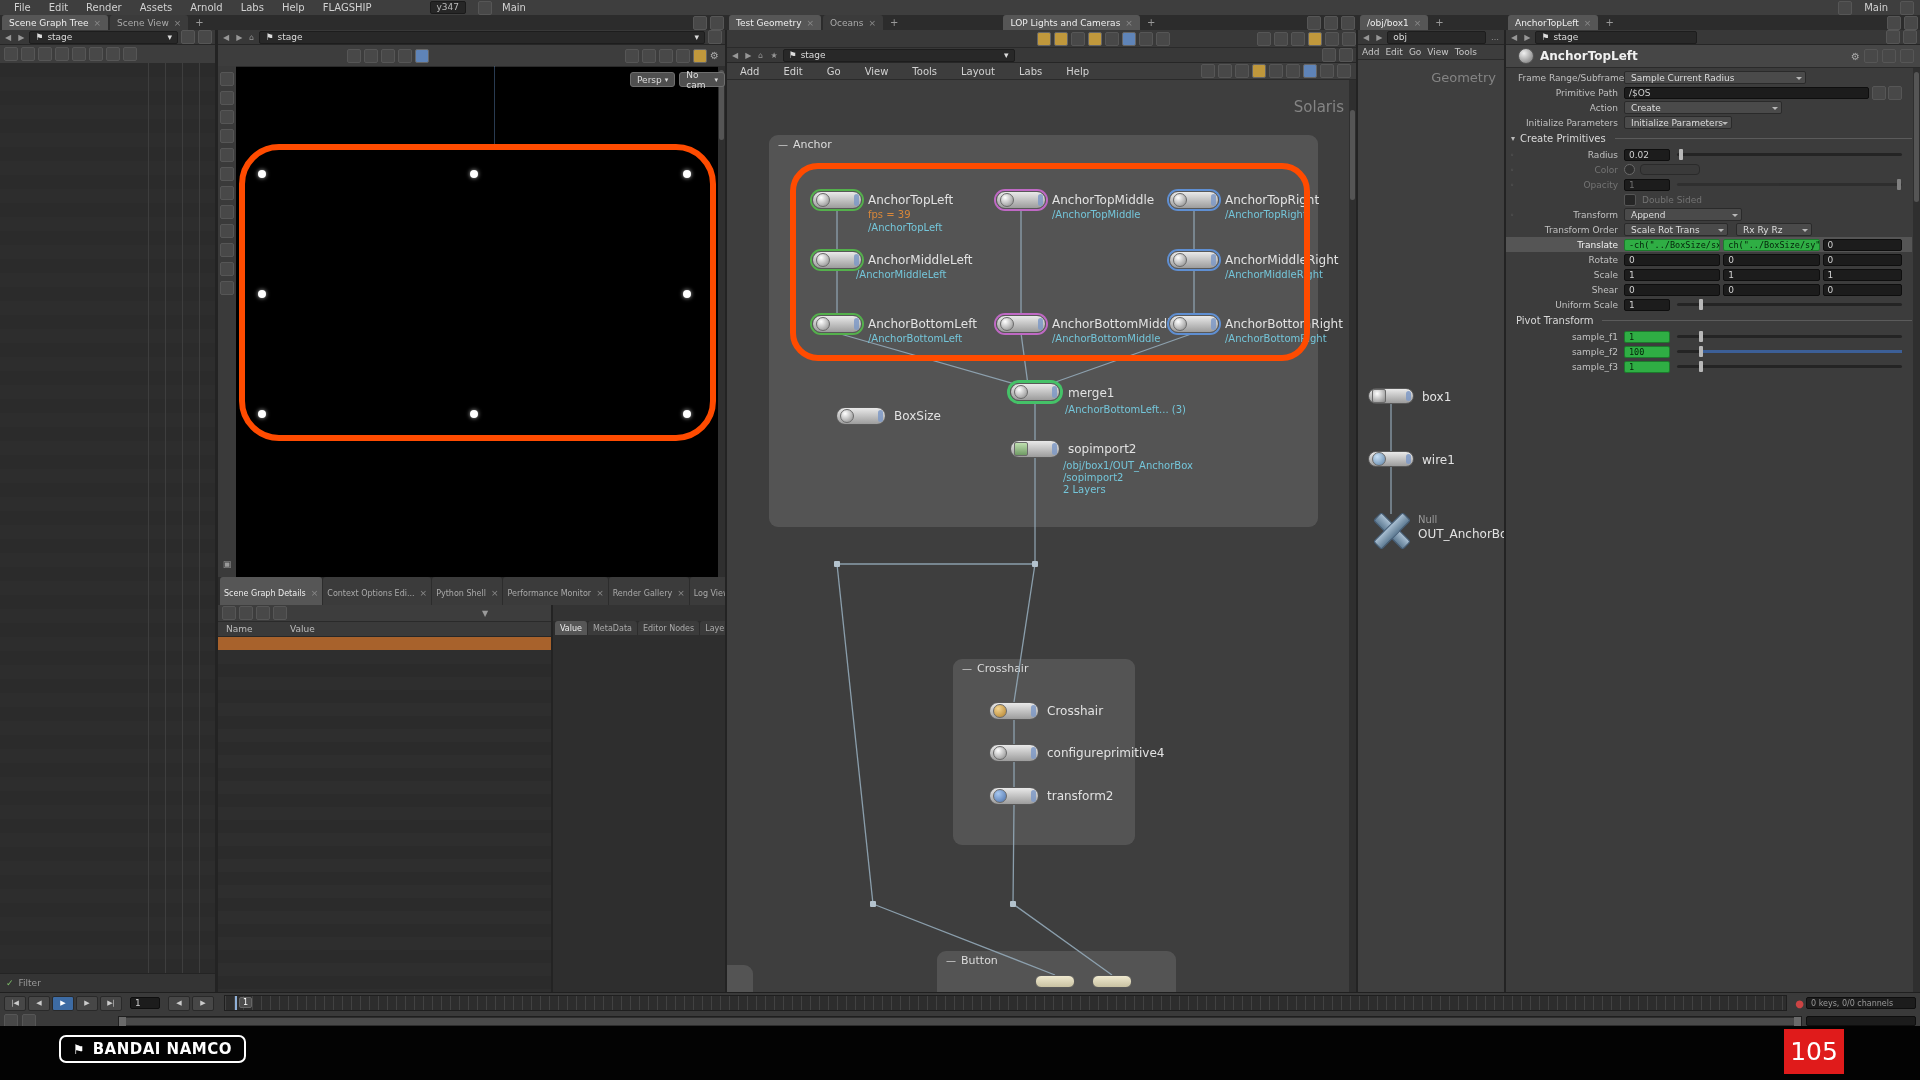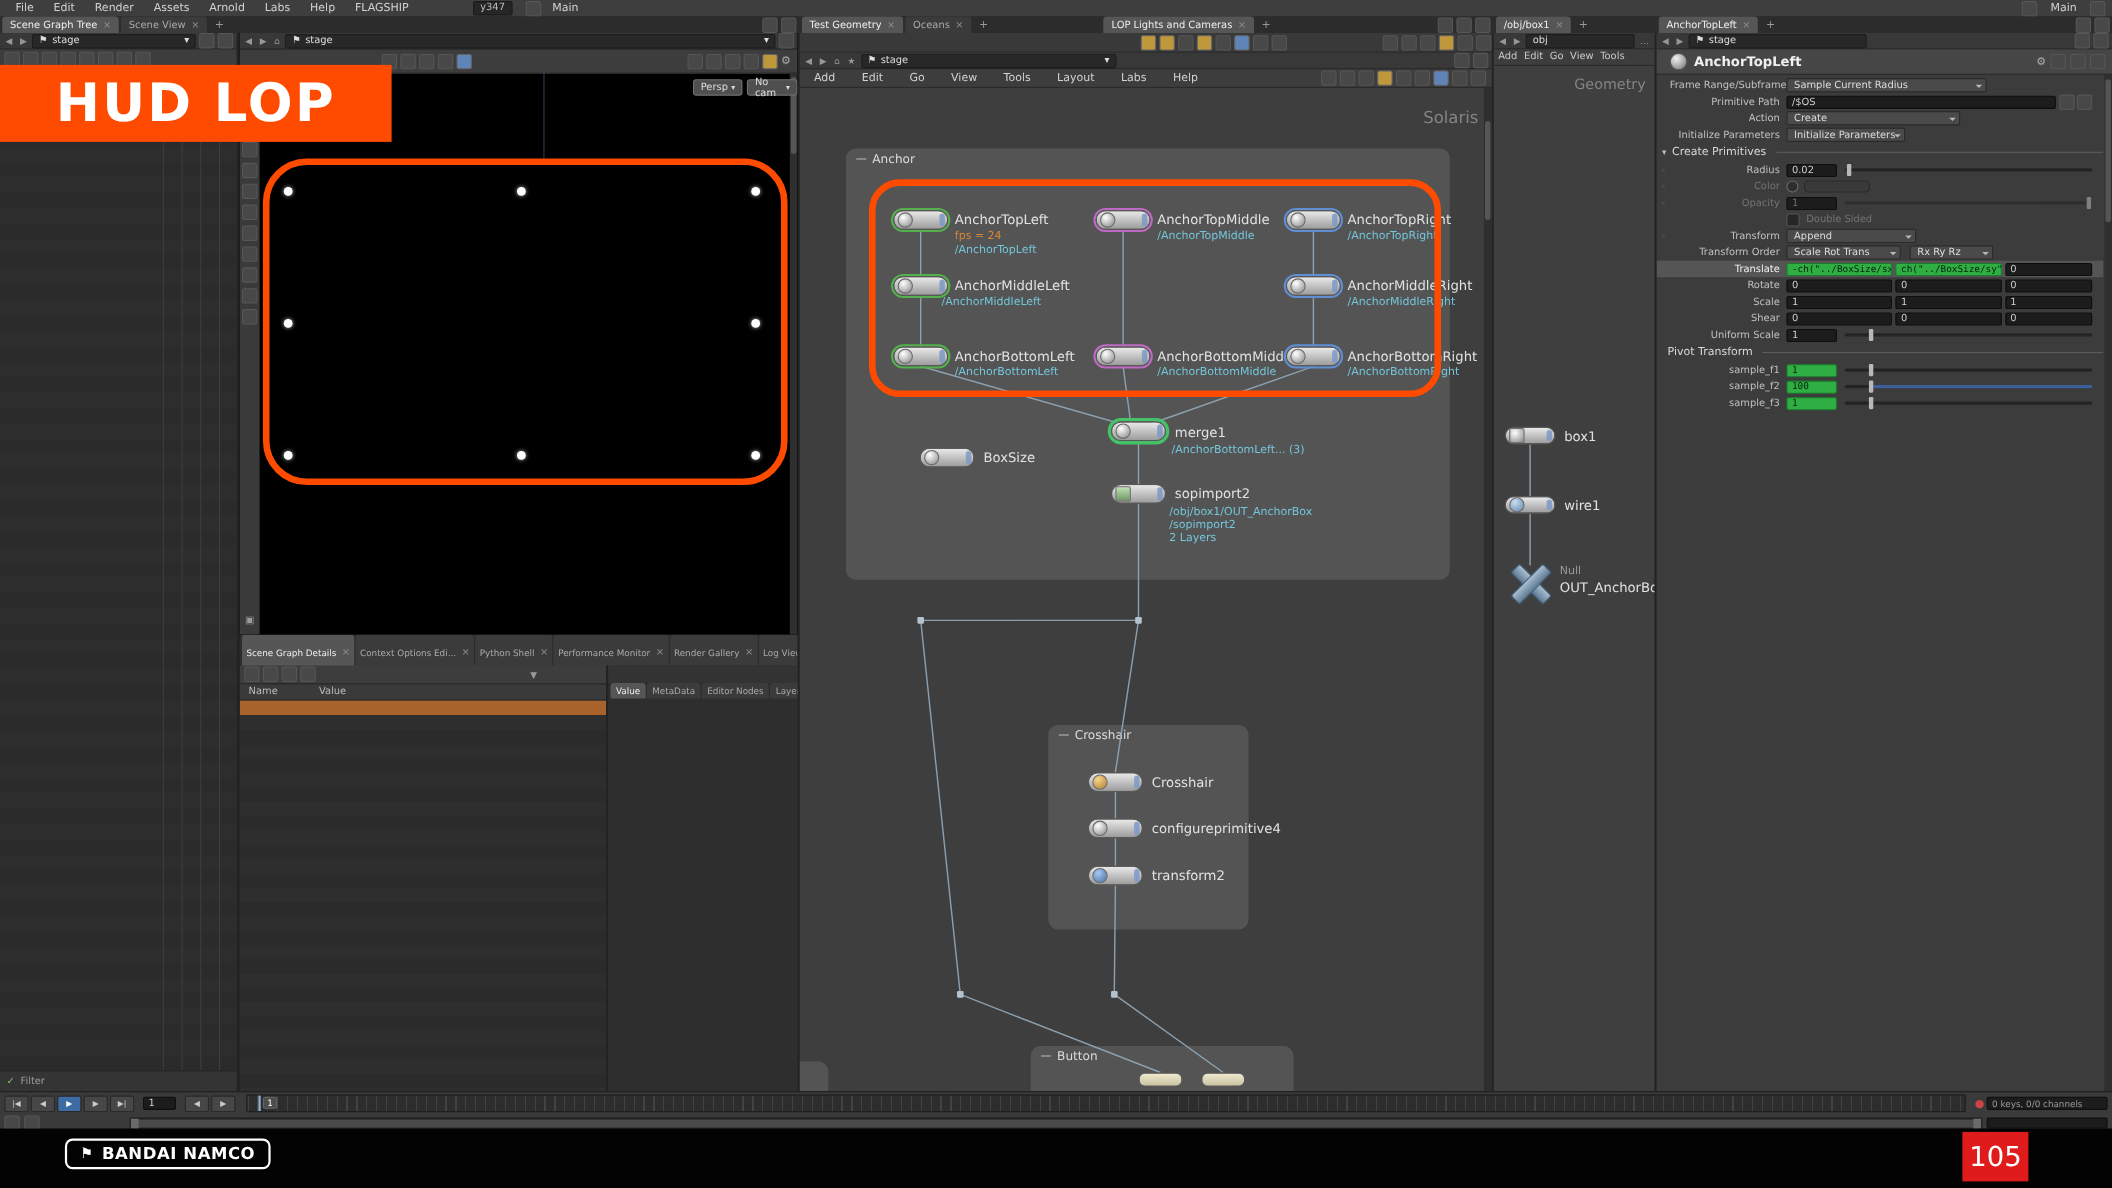--- a/index.html
+++ b/index.html
@@ -438,21 +438,21 @@
         <rect x="143" y="871" width="6" height="6" rx="1"></rect>
         <rect x="283" y="871" width="6" height="6" rx="1"></rect>
       </g>
     </svg>
 
     <div class="node green" style="left:85px;top:161px">
         <span class="nicon"></span>
         <span class="nflag"></span>
       </div>
     <div class="nlabel" style="left:141px;top:163px">AnchorTopLeft</div>
-    <div class="nextra" style="left:141px;top:179px">fps = 24</div>
+    <div class="nextra" style="left:141px;top:179px">fps = 39</div>
     <div class="nsub" style="left:141px;top:192px">/AnchorTopLeft</div>
 
     <div class="node pink" style="left:269px;top:161px">
         <span class="nicon"></span>
         <span class="nflag"></span>
       </div>
     <div class="nlabel" style="left:325px;top:163px">AnchorTopMiddle</div>
     <div class="nsub" style="left:325px;top:179px">/AnchorTopMiddle</div>
 
     <div class="node blue" style="left:442px;top:161px">
@@ -783,17 +783,14 @@
   </div>
 
   <div class="abs" style="left:0;top:1026px;width:1920px;height:54px;background:#030303">
     <div style="position:absolute;left:59px;top:9px;height:28px;border:2px solid #fff;border-radius:7px;display:flex;align-items:center;gap:8px;padding:0 12px;box-sizing:border-box">
       <span style="color:#fff;font-size:13px">⚑</span>
       <span style="color:#fff;font-weight:bold;font-size:15px;letter-spacing:.5px">BANDAI NAMCO</span>
     </div>
     <div style="position:absolute;left:1784px;top:3px;width:60px;height:45px;background:#e01b1b;display:flex;align-items:center;justify-content:center;color:#fff;font-size:25px">105</div>
   </div>
 
-  <div class="abs" style="left:0;top:59px;width:356px;height:70px;background:#ff4b00;z-index:60;display:flex;align-items:center;justify-content:center">
-    <span style="color:#fff;font-weight:bold;font-size:48px;letter-spacing:2px">HUD LOP</span>
-  </div>
 
 </div>
 
 </body></html>

